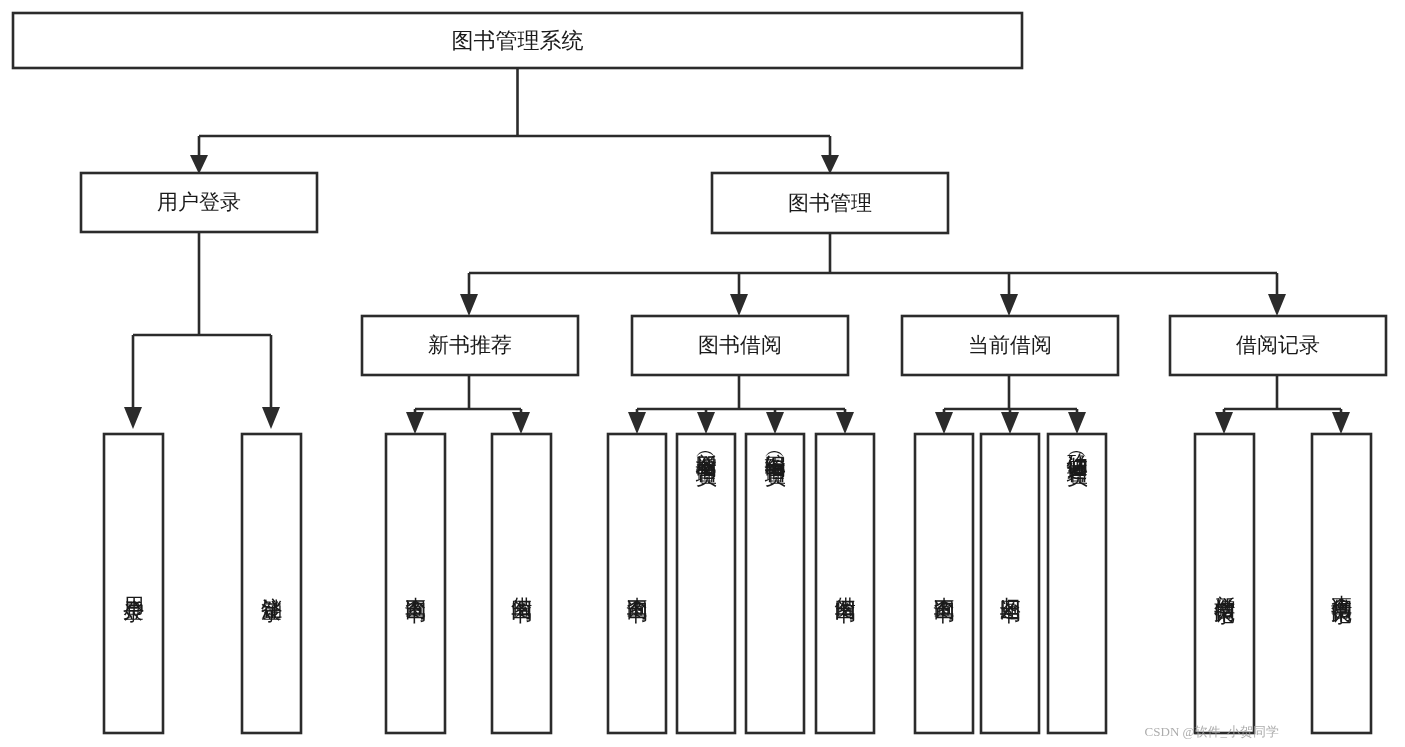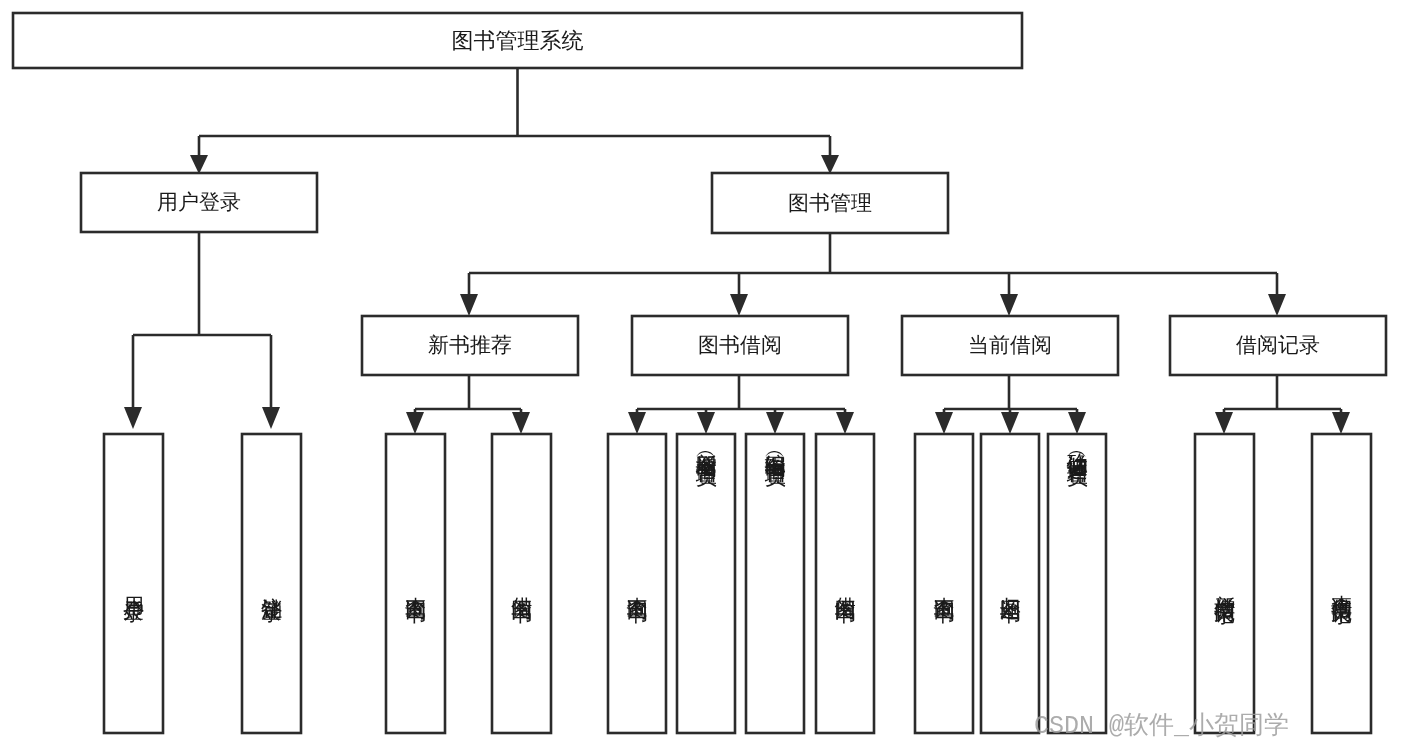--- a/index.html
+++ b/index.html
@@ -62,24 +62,24 @@
     text-orientation: upright;
     font-family: "Liberation Sans", "DejaVu Sans", sans-serif;
     font-size: 21px;
     color: #1a1a1a;
     line-height: 1.06;
     letter-spacing: 2px;
     white-space: nowrap;
   }
   .watermark {
     position: absolute;
-    right: 12px;
+    right: 22px;
     bottom: 6px;
-    font-family: Liberation Mono, monospace;
-    font-size: 25px;
+    font-family: Liberation Serif, serif;
+    font-size: 13px;
     color: #9e9e9e;
     opacity: 0.85;
     white-space: nowrap;
   }
 </style>
 </head>
 <body>
 
 <div id="diagram-root">
 

